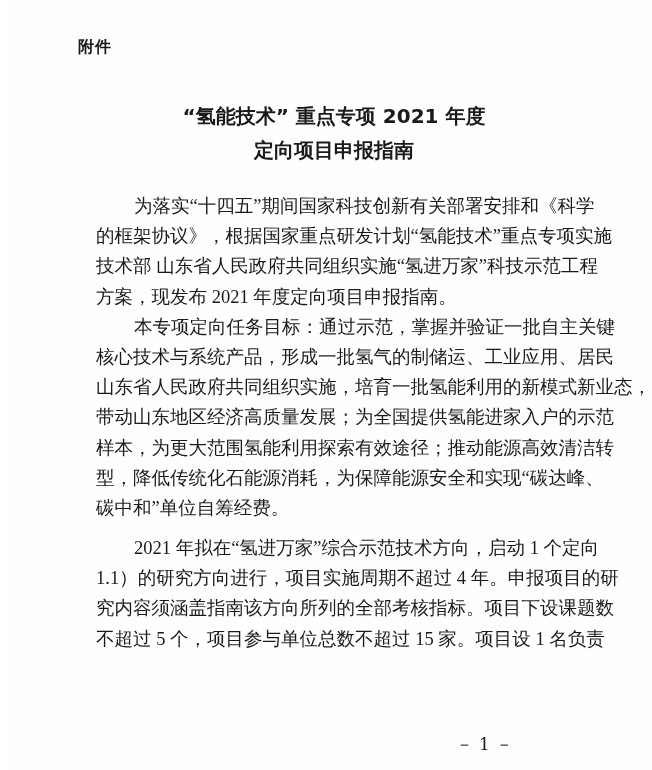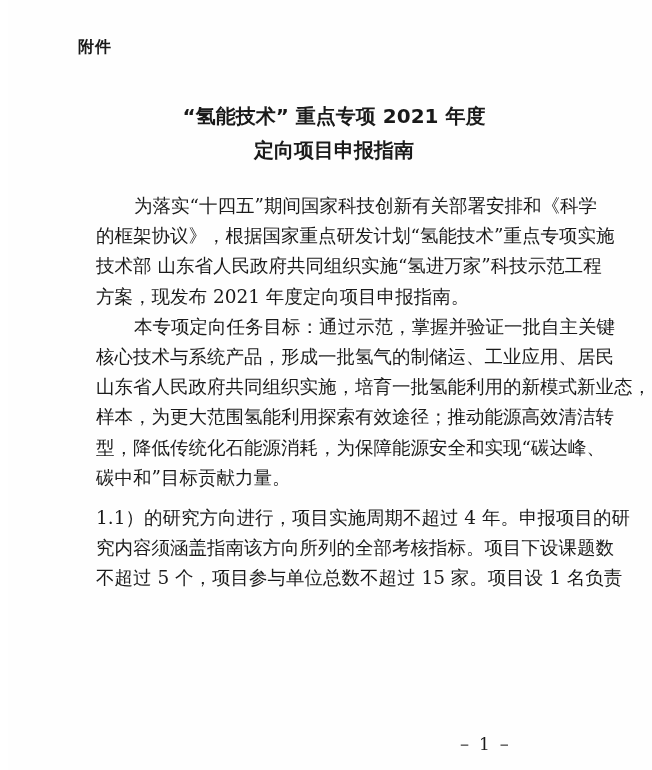--- a/index.html
+++ b/index.html
@@ -5,21 +5,21 @@
   html, body { margin: 0; padding: 0; background: #ffffff; }
   body { width: 652px; height: 770px; position: relative; overflow: hidden;
          font-family: "DejaVu Serif", "Liberation Serif", serif; color: #1a1a1a; }
   .page { position: absolute; left: 0; top: 0; width: 652px; height: 770px; background: #fefefe; margin-left: 8px; }
   .attach { position: absolute; left: 70px; top: 37px; font-size: 16px; font-weight: bold;
             font-family: "DejaVu Sans", "Liberation Sans", sans-serif; letter-spacing: 1px; }
   .title { position: absolute; left: 0; width: 652px; text-align: center; font-weight: bold;
            font-size: 20px; font-family: "DejaVu Sans", "Liberation Serif", sans-serif; }
   .t1 { top: 103px; }
   .t2 { top: 137px; }
-  .body-lines { position: absolute; left: 88px; top: 194px; width: 475px; }
+  .body-lines { position: absolute; left: 88px; top: 194px; width: 475px; font-family: Liberation Serif, serif; }
   .line { height: 30.2px; line-height: 24px; font-size: 18.5px; text-align: justify;
           text-align-last: justify; white-space: nowrap; overflow: visible; }
   .line.indent { padding-left: 38px; }
   .line.last { text-align-last: left; }
   .gap { height: 10px; }
   .pagenum { position: absolute; left: 448px; top: 733px; font-size: 17px; letter-spacing: 6px; }
 </style>
 </head>
 <body>
 
@@ -32,25 +32,27 @@
   <div class="body-lines">
 
     <div class="line indent">为落实“十四五”期间国家科技创新有关部署安排和《科学</div>
     <div class="line">的框架协议》，根据国家重点研发计划“氢能技术”重点专项实施</div>
     <div class="line">技术部 山东省人民政府共同组织实施“氢进万家”科技示范工程</div>
     <div class="line last">方案，现发布 2021 年度定向项目申报指南。</div>
 
     <div class="line indent">本专项定向任务目标：通过示范，掌握并验证一批自主关键</div>
     <div class="line">核心技术与系统产品，形成一批氢气的制储运、工业应用、居民</div>
     <div class="line">山东省人民政府共同组织实施，培育一批氢能利用的新模式新业态，</div>
+    <div class="line">带动山东地区经济高质量发展；为全国提供氢能进家入户的示范</div>
     <div class="line">样本，为更大范围氢能利用探索有效途径；推动能源高效清洁转</div>
     <div class="line">型，降低传统化石能源消耗，为保障能源安全和实现“碳达峰、</div>
-    <div class="line last">碳中和”目标贡献力量。</div>
+    <div class="line last">碳中和”单位自筹经费。</div>
 
     <div class="gap"></div>
 
+    <div class="line indent">2021 年拟在“氢进万家”综合示范技术方向，启动 1 个定向</div>
     <div class="line">1.1）的研究方向进行，项目实施周期不超过 4 年。申报项目的研</div>
     <div class="line">究内容须涵盖指南该方向所列的全部考核指标。项目下设课题数</div>
     <div class="line">不超过 5 个，项目参与单位总数不超过 15 家。项目设 1 名负责</div>
   </div>
 
   <div class="pagenum">－1－</div>
 </div>
 
 </body></html>

